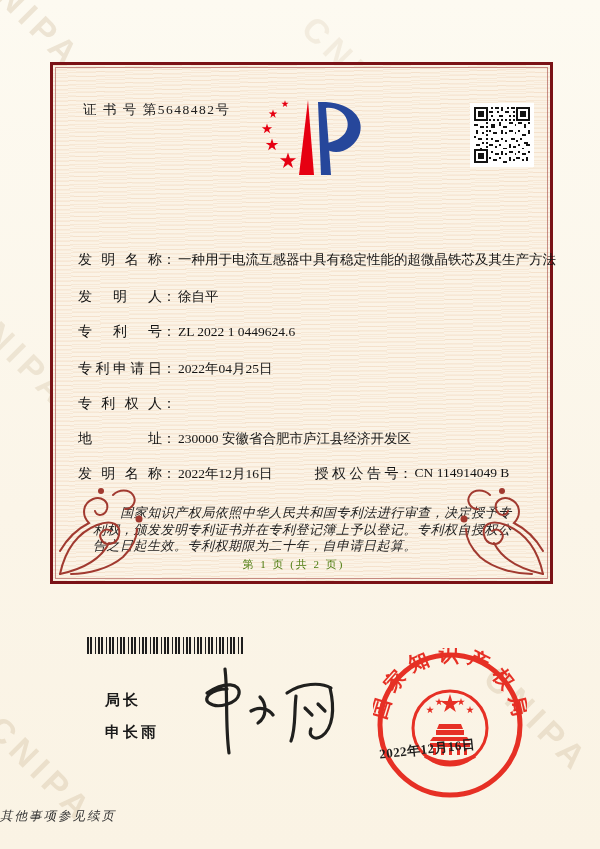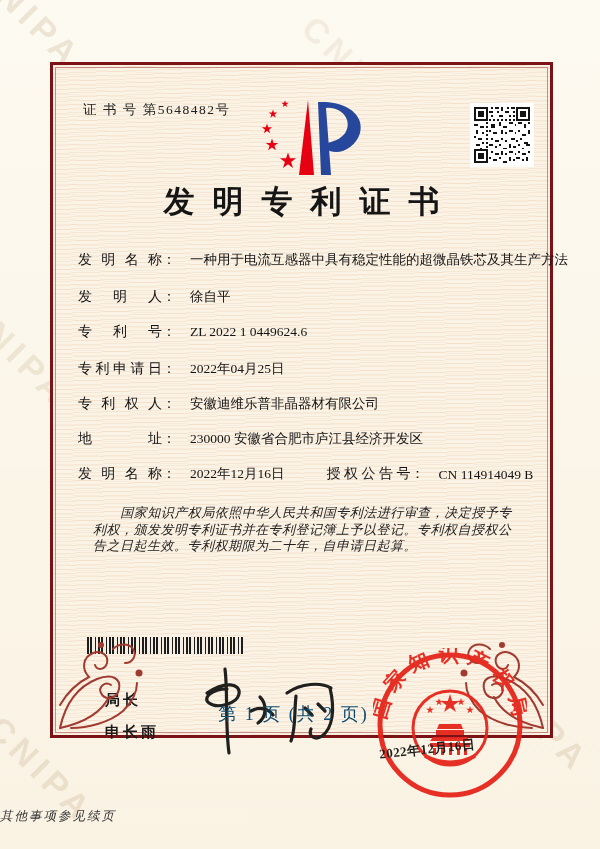--- a/index.html
+++ b/index.html
@@ -14,60 +14,60 @@
     transform:rotate(45deg);pointer-events:none;white-space:nowrap;z-index:0;
   }
   .wm1{left:-38px;top:-4px;}
   .wm2{left:288px;top:50px;opacity:.18;}
   .wm3{left:392px;top:206px;opacity:.22;}
   .wm4{left:-50px;top:334px;opacity:.26;}
   .wm5{left:124px;top:474px;opacity:.20;}
   .wm6{left:470px;top:700px;opacity:.30;}
   .wm7{left:-26px;top:750px;opacity:.30;}
   .frame{
-    position:absolute;left:50px;top:62px;width:503px;height:676px;box-sizing:border-box;
+    position:absolute;left:50px;top:62px;width:503px;height:522px;box-sizing:border-box;
     border:3px solid #7a1216;background:#fbf3e6;z-index:1;padding-left:30px;
   }
   .frame::before{
     content:"";position:absolute;inset:0;pointer-events:none;
     background:
       repeating-linear-gradient(178deg,rgba(224,170,122,.16) 0 1px,transparent 1px 4px),
       repeating-linear-gradient(2deg,rgba(224,170,122,.10) 0 1px,transparent 1px 5px);
   }
   .frame-line{position:absolute;inset:2px;border:1px solid rgba(165,75,70,.6);pointer-events:none;}
   .certno{position:absolute;left:30px;top:36px;font-size:13.5px;letter-spacing:1.5px;color:#222;}
   .logo{position:absolute;left:188px;top:32px;width:124px;height:82px;}
   .qr{position:absolute;right:16px;top:38px;width:64px;height:64px;background:#fff;padding:4px;box-sizing:border-box;}
   .qr svg{width:100%;height:100%;display:block;}
   .title{
     position:absolute;left:0;right:0;top:116px;text-align:center;
     font-size:31px;font-weight:600;letter-spacing:18px;padding-left:18px;color:#151515;
   }
   .frow{position:absolute;left:25px;right:20px;display:flex;align-items:baseline;font-size:14px;color:#141414;}
   .flabel{display:inline-block;width:84px;text-align:justify;text-align-last:justify;flex:none;}
   .fcolon{flex:none;}
-  .fval{margin-left:14px;white-space:nowrap;font-size:13.5px;}
+  .fval{margin-left:2px;white-space:nowrap;font-size:13.5px;}
   .r1{top:186px}.r2{top:223px}.r3{top:258px}.r4{top:295px}.r5{top:330px}.r6{top:365px}.r7{top:400px}
-  .grant2{margin-left:42px;display:flex;align-items:flex-end;}
+  .grant2{margin-left:42px;display:flex;align-items:flex-start;}
   .paras{position:absolute;left:28px;right:26px;top:428px;font-size:13px;line-height:16.6px;
     font-style:italic;color:#222;}
   .paras p{margin:12px;text-indent:2.1em;letter-spacing:.5px;}
   .barcode{position:absolute;left:34px;top:572px;width:156px;height:17px;
     background:repeating-linear-gradient(90deg,#1d1d1d 0 2px,#f6efe1 2px 3px,#1d1d1d 3px 5px,#f6efe1 5px 8px,#1d1d1d 8px 9px,#f6efe1 9px 11px);}
   .official-title,.official-name{
     position:absolute;left:52px;font-family:Liberation Sans, sans-serif;
     font-weight:700;font-size:15px;letter-spacing:3px;color:#1a1a1a;}
   .official-title{top:626px;}
   .official-name{top:658px;}
   .signature{position:absolute;left:128px;top:596px;width:178px;height:98px;}
   .seal{position:absolute;left:320px;top:583px;width:154px;height:154px;z-index:5;opacity:.95;}
   .orn{position:absolute;bottom:4px;width:92px;height:96px;z-index:2;}
   .orn-l{left:4px;}
   .orn-r{right:4px;transform:scaleX(-1);}
-  .pageinfo{position:absolute;left:0;right:16px;bottom:9px;text-align:center;font-size:18px;letter-spacing:2px;color:#0c4a6e;}
+  .pageinfo{position:absolute;left:0;right:16px;bottom:9px;text-align:center;font-size:11px;letter-spacing:2px;color:#4d7c0f;}
   .contnote{position:absolute;left:0;right:0;top:808px;text-align:left;font-size:12.5px;
     font-style:italic;letter-spacing:2px;color:#333;z-index:1;}
   .hiddefs{position:absolute;width:0;height:0;}
 </style>
 </head>
 <body>
 
 <svg class="hiddefs" aria-hidden="true">
   <defs>
     <g id="st">
@@ -129,21 +129,20 @@
             M9,9h2v2H9z M13,8h1v2h-1z M15,10h2v1h-2z M18,8h2v1h-2z M21,9h1v1h-1z M23,8h2v1h-2z M26,9h1v2h-1z M28,8h1v1h-1z
             M8,12h1v1H8z M10,13h2v1h-2z M14,12h1v2h-1z M16,13h1v1h-1z M18,12h2v1h-2z M21,13h1v1h-1z M23,12h1v1h-1z M25,14h2v1h-2z M28,12h1v2h-1z
             M9,16h1v1H9z M11,17h2v1h-2z M14,16h1v1h-1z M16,17h1v1h-1z M19,16h2v1h-2z M22,17h1v1h-1z M24,16h1v1h-1z M26,18h2v1h-2z
             M8,19h2v1H8z M11,20h1v1h-1z M13,19h1v1h-1z M15,21h2v1h-2z M18,19h1v2h-1z M20,20h2v1h-2z M23,19h1v1h-1z M25,21h1v1h-1z M27,19h2v1h-2z
             M9,23h1v1H9z M11,24h2v1h-2z M14,23h1v2h-1z M16,24h1v1h-1z M18,23h2v1h-2z M21,24h1v1h-1z M23,23h1v1h-1z M25,24h2v1h-2z M28,23h1v1h-1z
             M8,26h1v1H8z M10,27h2v1h-2z M13,26h1v1h-1z M15,28h2v1h-2z M18,26h1v2h-1z M20,27h1v1h-1z M22,26h2v1h-2z M25,27h1v1h-1z M27,26h1v2h-1z"></path>
         </g>
       </svg>
     </div>
 
-    <div class="title">发明专利证书</div>
 
     <div class="frow r1">
       <span class="flabel">发明名称</span>
         <span class="fcolon">：</span>
       <span class="fval">一种用于电流互感器中具有稳定性能的超微晶铁芯及其生产方法</span>
     </div>
     <div class="frow r2">
       <span class="flabel">发明人</span>
         <span class="fcolon">：</span>
       <span class="fval">徐自平</span>
@@ -154,21 +153,20 @@
       <span class="fval">ZL 2022 1 0449624.6</span>
     </div>
     <div class="frow r4">
       <span class="flabel">专利申请日</span>
         <span class="fcolon">：</span>
       <span class="fval">2022年04月25日</span>
     </div>
     <div class="frow r5">
       <span class="flabel">专利权人</span>
         <span class="fcolon">：</span>
-      <span class="fval">安徽迪维乐普非晶器材有限公司</span>
     </div>
     <div class="frow r6">
       <span class="flabel">地址</span>
         <span class="fcolon">：</span>
       <span class="fval">230000 安徽省合肥市庐江县经济开发区</span>
     </div>
     <div class="frow r7">
       <span class="flabel">发明名称</span>
         <span class="fcolon">：</span>
       <span class="fval">2022年12月16日</span>

